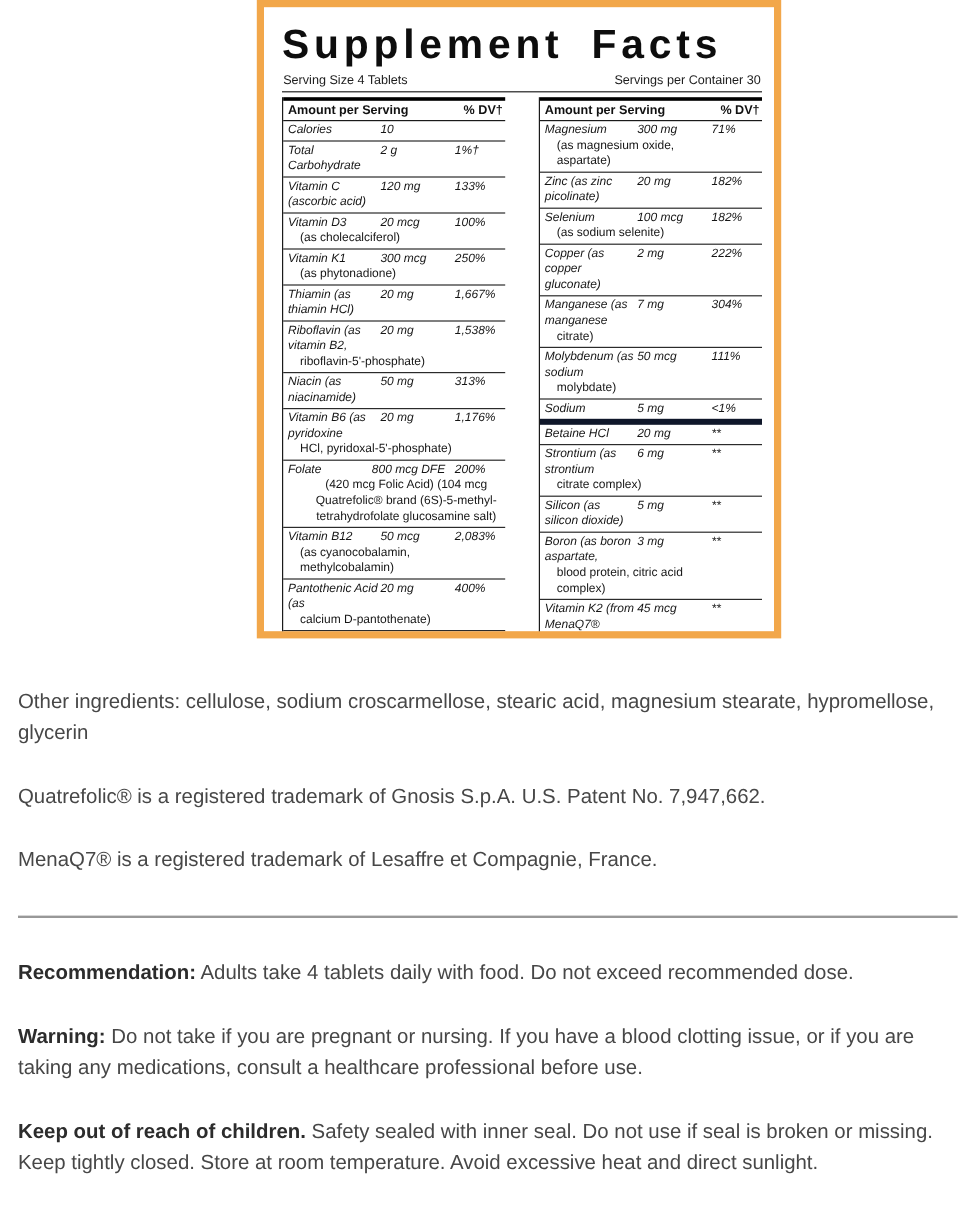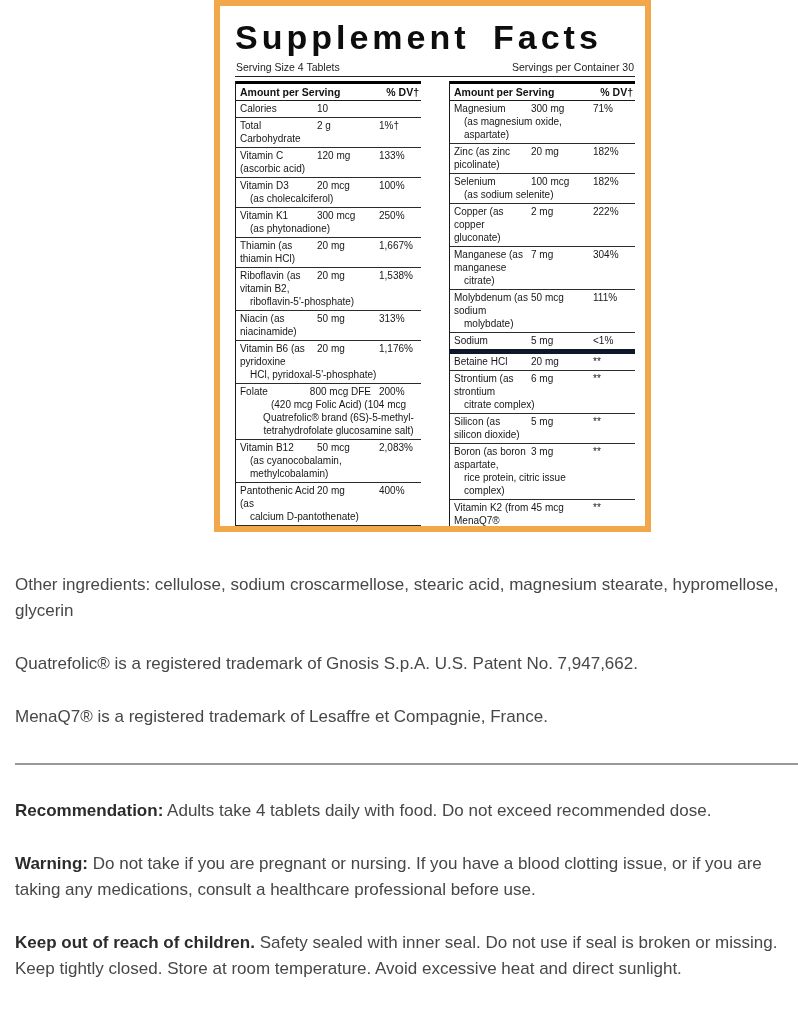--- a/index.html
+++ b/index.html
@@ -48,21 +48,21 @@
   .sf-head {
     display: flex; justify-content: space-between; align-items: baseline;
     border-top: 3.5px solid #000;
     border-bottom: 1px solid #1a1a1a;
     font-weight: 700; font-size: 10.5px;
     padding: 2px 2px 2px 4px;
   }
   .sf-row { border-bottom: 1px solid #2b2b2b; padding: 1px 2px 2px 4px; font-size: 10px; line-height: 13px; color: #161616; }
   .sf-row.thick { border-bottom: 5px solid #0f172a; }
   .rows-left .sf-row:last-child { border-bottom: none; }
-  .sf-line { display: flex; align-items: baseline; }
+  .sf-line { display: flex; align-items: baseline; font-style: italic; }
   .sf-name { flex: 1 1 auto; padding-right: 2px; }
   .sf-amt  { flex: 0 0 auto; min-width: 54px; text-align: left; padding-right: 8px; white-space: nowrap; }
   .sf-dv   { flex: 0 0 40px; white-space: nowrap; }
   .sf-sub  { padding-left: 10px; }
   .sf-subc { text-align: center; padding-left: 18px; }
 
   
   .body-text {
     margin: 40px 4px 0 2px;
     font-size: 17px;
@@ -283,21 +283,21 @@
                 <span class="sf-amt">5 mg</span>
                 <span class="sf-dv">**</span>
               </div>
             </div>
             <div class="sf-row">
               <div class="sf-line">
                 <span class="sf-name">Boron (as boron aspartate,</span>
                 <span class="sf-amt">3 mg</span>
                 <span class="sf-dv">**</span>
               </div>
-              <div class="sf-sub">rice protein, citric issue</div>
+              <div class="sf-sub">blood protein, citric acid</div>
               <div class="sf-sub">complex)</div>
             </div>
             <div class="sf-row thick">
               <div class="sf-line">
                 <span class="sf-name">Vitamin K2 (from MenaQ7®</span>
                 <span class="sf-amt">45 mcg</span>
                 <span class="sf-dv">**</span>
               </div>
               <div class="sf-sub">Vitamin K2)</div>
             </div>

